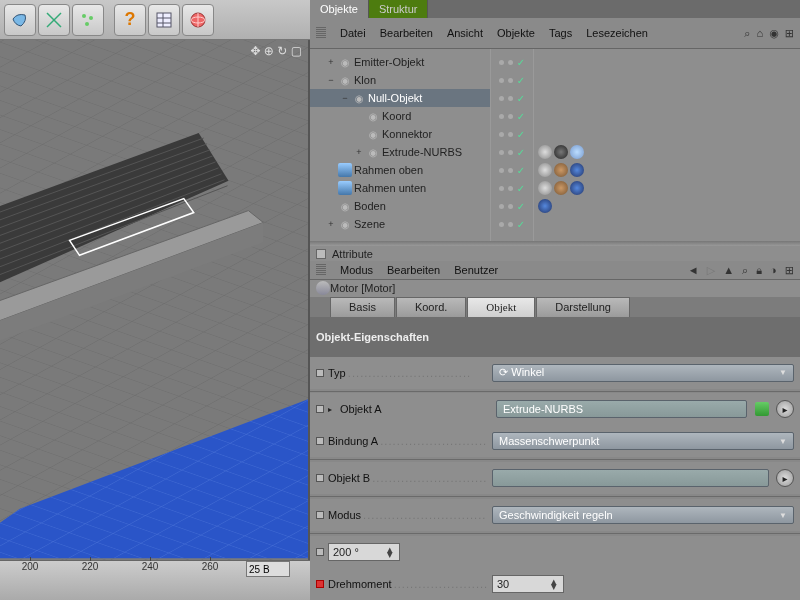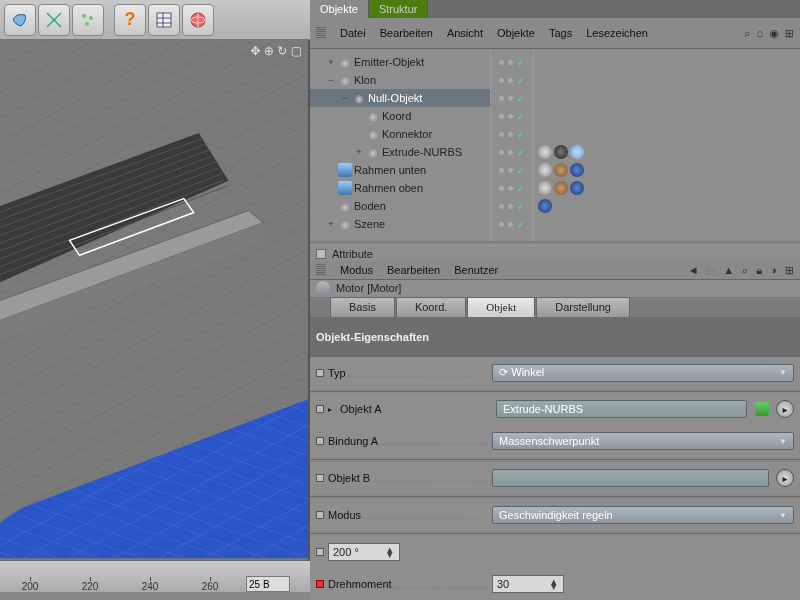--- a/index.html
+++ b/index.html
@@ -9,21 +9,21 @@
 .toolbar { position:absolute; left:0; top:0; width:310px; height:40px; background:linear-gradient(#c8c8c8,#b0b0b0); display:flex; align-items:center; padding:2px 4px; gap:2px; border-bottom:1px solid #777;}
 .tb-btn { width:32px; height:32px; background:linear-gradient(#e8e8e8,#c8c8c8); border:1px solid #888; border-radius:4px; display:flex; align-items:center; justify-content:center; font-size:16px;}
 .tb-sep { width:6px; }
 
 
 .viewport { position:absolute; left:0; top:40px; width:310px; height:520px; background:#7a7a7a; overflow:hidden; border-right:2px solid #555;}
 .viewport svg { width:100%; height:100%; display:block;}
 .vp-icons { position:absolute; right:6px; top:4px; display:flex; gap:6px; color:#ddd; font-size:12px;}
 
 
-.ruler { position:absolute; left:0; top:560px; width:310px; height:32px; background:linear-gradient(#ccc,#aaa); border-top:1px solid #666; display:flex; align-items:flex-end;}
+.ruler { position:absolute; left:0; top:560px; width:310px; height:40px; background:linear-gradient(#ccc,#aaa); border-top:1px solid #666; display:flex; align-items:flex-start;}
 .tick { width:60px; text-align:center; color:#333; font-size:10px; position:relative;}
 .tick::before{content:"";position:absolute;left:50%;top:-4px;width:1px;height:4px;background:#444;}
 .ruler-field { margin-left:6px; background:#ddd; border:1px solid #777; width:44px; height:16px; font-size:10px; padding:0 2px;}
 
 
 .right { position:absolute; left:310px; top:0; right:0; bottom:0; background:#888; display:flex; flex-direction:column;}
 
 
 .tabs { display:flex; background:#6b6b6b; height:18px; align-items:flex-end;}
 .tab { padding:2px 10px; background:#4d7c0f; color:#ccc; border-right:1px solid #555; height:18px; line-height:14px;}
@@ -53,21 +53,21 @@
 .sphere{width:14px;height:14px;border-radius:50%;}
 
 
 .splitter{height:6px;background:linear-gradient(#777,#999);}
 .attr-head{display:flex;align-items:center;height:18px;background:#8e8e8e;padding:0 6px;gap:6px;}
 .attr-head .sq{width:10px;height:10px;border:1px solid #666;background:#bbb;}
 
 .menubar2 { display:flex; align-items:center; background:#8a8a8a; height:22px; padding:0 6px; gap:14px; color:#111; border-bottom:1px solid #666;}
 .menubar2 .icons{margin-left:auto;display:flex;gap:8px;font-size:12px;color:#333;}
 
-.obj-title{display:flex;align-items:center;height:20px;background:#8e8e8e;padding:0 6px;gap:6px;}
+.obj-title{display:flex;align-items:center;height:20px;background:#8e8e8e;padding:0 6px;}
 .obj-title .ic{width:14px;height:14px;border-radius:50%;background:linear-gradient(#bbb,#889);display:inline-block;}
 
 
 .subtabs{display:flex;height:24px;background:#7c7c7c;padding-left:20px;}
 .subtab{padding:2px 18px;background:linear-gradient(#b9b9b9,#9b9b9b);color:#222;border:1px solid #666;border-bottom:none;margin-right:1px;height:20px;line-height:15px;}
 .subtab.active{background:linear-gradient(#e8e8e8,#cfcfcf);font-family:Liberation Serif, serif;}
 
 .section-head{background:#6e6e6e;color:#eee;padding:14px 6px;font-weight:bold;}
 
 
@@ -230,26 +230,26 @@
           <span>Konnektor</span>
         </div>
         <div class="row indent3">
           <span class="expander">+</span>
           <span class="node-icon gear">◉</span>
           <span>Extrude-NURBS</span>
         </div>
         <div class="row indent1">
           <span class="expander"></span>
           <span class="node-icon cube"></span>
-          <span>Rahmen unten</span>
+          <span>Rahmen oben</span>
         </div>
         <div class="row indent1">
           <span class="expander"></span>
           <span class="node-icon cube"></span>
-          <span>Rahmen oben</span>
+          <span>Rahmen unten</span>
         </div>
         <div class="row indent1">
           <span class="expander"></span>
           <span class="node-icon gear">◉</span>
           <span>Boden</span>
         </div>
         <div class="row indent1">
           <span class="expander">+</span>
           <span class="node-icon gear">◉</span>
           <span>Szene</span>

